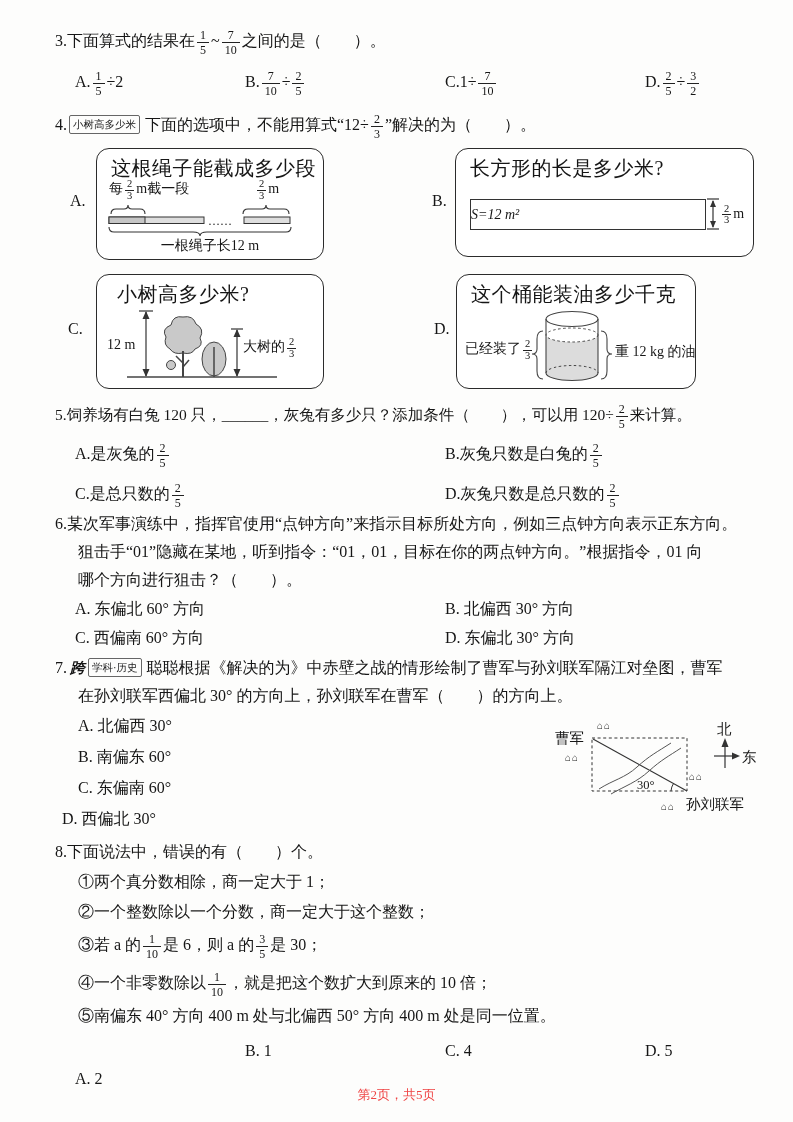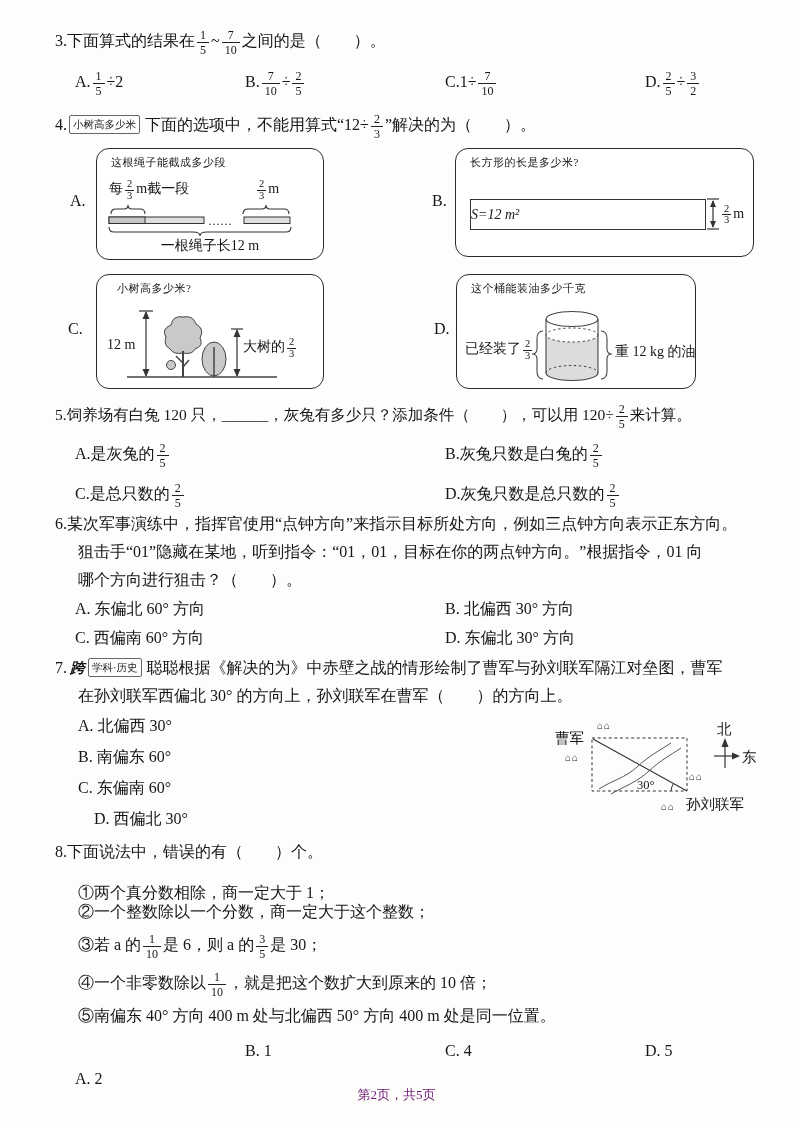--- a/index.html
+++ b/index.html
@@ -12,23 +12,23 @@
   .frac{display:inline-block;vertical-align:middle;text-align:center;line-height:1;margin:0 2px;}
   .frac .fn{display:block;font-size:12px;padding:0 3px 1px;}
   .frac .fd{display:block;font-size:12px;border-top:1px solid #222;padding:1px 3px 0;}
   .frac.tiny .fn,.frac.tiny .fd{font-size:10.5px;padding:0 2px;}
   .badge{font-family:"Liberation Sans","DejaVu Sans",sans-serif;font-size:10.5px;border:1px solid #666;
          padding:0 3px;margin:0 5px 0 2px;border-radius:2px;display:inline-block;line-height:1.6;
          vertical-align:2px;color:#222;}
   .kua{font-style:italic;font-weight:bold;font-size:15px;margin:0 1px 0 3px;}
   .obox{position:absolute;border:1.5px solid #2b2b2b;border-radius:13px;background:#fff;}
   .boxlabel{position:absolute;font-size:16px;}
-  .btitle{position:absolute;left:14px;top:6px;font-size:11px;letter-spacing:.5px;white-space:nowrap;}
+  .btitle{position:absolute;left:14px;top:6px;font-size:20px;letter-spacing:.5px;white-space:nowrap;}
   .inlbl{position:absolute;font-size:14px;white-space:nowrap;}
-  .footer{position:absolute;left:0;right:0;top:1086px;text-align:center;font-size:13px;color:#701a75;}
+  .footer{position:absolute;left:0;right:0;top:1086px;text-align:center;font-size:13px;color:#ef4444;}
   svg{display:block;}
   svg text{font-family:"Liberation Serif","DejaVu Serif",serif;fill:#161616;}
 </style>
 </head>
 <body>
 
 <div class="page">
 
   <div class="abs stem" style="left:55px;top:22px;height:38px;line-height:38px;">
     <span>3.</span><span>下面算式的结果在</span><span class="frac"><span class="fn">1</span><span class="fd">5</span></span><span>~</span><span class="frac"><span class="fn">7</span><span class="fd">10</span></span><span>之间的是（　　）。</span>
@@ -162,21 +162,21 @@
   <div class="abs opt" style="left:75px;top:628px;">C. 西偏南 60° 方向</div>
   <div class="abs opt" style="left:445px;top:628px;">D. 东偏北 30° 方向</div>
 
   <div class="abs stem" style="left:55px;top:658px;">
     <span>7.</span><span class="kua">跨</span><span class="badge">学科·历史</span><span>聪聪根据《解决的为》中赤壁之战的情形绘制了曹军与孙刘联军隔江对垒图，曹军</span>
   </div>
   <div class="abs stem" style="left:78px;top:686px;">在孙刘联军西偏北 30° 的方向上，孙刘联军在曹军（　　）的方向上。</div>
   <div class="abs opt" style="left:78px;top:716px;">A. 北偏西 30°</div>
   <div class="abs opt" style="left:78px;top:747px;">B. 南偏东 60°</div>
   <div class="abs opt" style="left:78px;top:778px;">C. 东偏南 60°</div>
-  <div class="abs opt" style="left:94px;top:809px;">D. 西偏北 30°</div>
+  <div class="abs opt" style="left:62px;top:809px;">D. 西偏北 30°</div>
 
   <svg class="abs" style="left:553px;top:710px;" width="240" height="120" viewBox="0 0 240 120">
     <rect x="39" y="28" width="95" height="53" fill="none" stroke="#333" stroke-width="1" stroke-dasharray="3 2.6"></rect>
     <line x1="40" y1="29" x2="134" y2="81" stroke="#333" stroke-width="1.1"></line>
     <path d="M46 79 C60 70 72 68 84 57 S104 42 118 33" fill="none" stroke="#555" stroke-width="1"></path>
     <path d="M58 84 C72 76 84 72 96 61 S116 46 128 38" fill="none" stroke="#555" stroke-width="1"></path>
     <path d="M118 81 A16 16 0 0 1 120.5 73.5" fill="none" stroke="#333" stroke-width="1"></path>
     <text x="84" y="79" font-size="12.5">30°</text>
     <text x="2" y="33" font-size="14.5">曹军</text>
     <text x="44" y="19" font-size="10" letter-spacing="1">⌂⌂</text>
@@ -188,21 +188,21 @@
     <line x1="172" y1="58" x2="172" y2="32" stroke="#333" stroke-width="1.2"></line>
     <path d="M172 28 L168.5 37 L175.5 37 Z" fill="#333"></path>
     <line x1="161" y1="46" x2="184" y2="46" stroke="#333" stroke-width="1.2"></line>
     <path d="M187 46 L179 42.5 L179 49.5 Z" fill="#333"></path>
     <text x="189" y="52" font-size="14.5">东</text>
   </svg>
 
   <div class="abs stem" style="left:55px;top:842px;text-align:right;">
     <span>8.</span><span>下面说法中，错误的有（　　）个。</span>
   </div>
-  <div class="abs stem" style="left:78px;top:872px;margin-top:11px;">①两个真分数相除，商一定大于 1；</div>
+  <div class="abs stem" style="left:78px;top:872px;">①两个真分数相除，商一定大于 1；</div>
   <div class="abs stem" style="left:78px;top:902px;">②一个整数除以一个分数，商一定大于这个整数；</div>
   <div class="abs stem" style="left:78px;top:926px;height:38px;line-height:38px;">
     <span>③若 a 的</span><span class="frac"><span class="fn">1</span><span class="fd">10</span></span><span>是 6，则 a 的</span><span class="frac"><span class="fn">3</span><span class="fd">5</span></span><span>是 30；</span>
   </div>
   <div class="abs stem" style="left:78px;top:964px;height:38px;line-height:38px;">
     <span>④一个非零数除以</span><span class="frac"><span class="fn">1</span><span class="fd">10</span></span><span>，就是把这个数扩大到原来的 10 倍；</span>
   </div>
   <div class="abs stem" style="left:78px;top:1006px;">⑤南偏东 40° 方向 400 m 处与北偏西 50° 方向 400 m 处是同一位置。</div>
   <div class="abs opt" style="left:75px;top:1042px;margin-top:28px;">A. 2</div>
   <div class="abs opt" style="left:245px;top:1042px;">B. 1</div>

